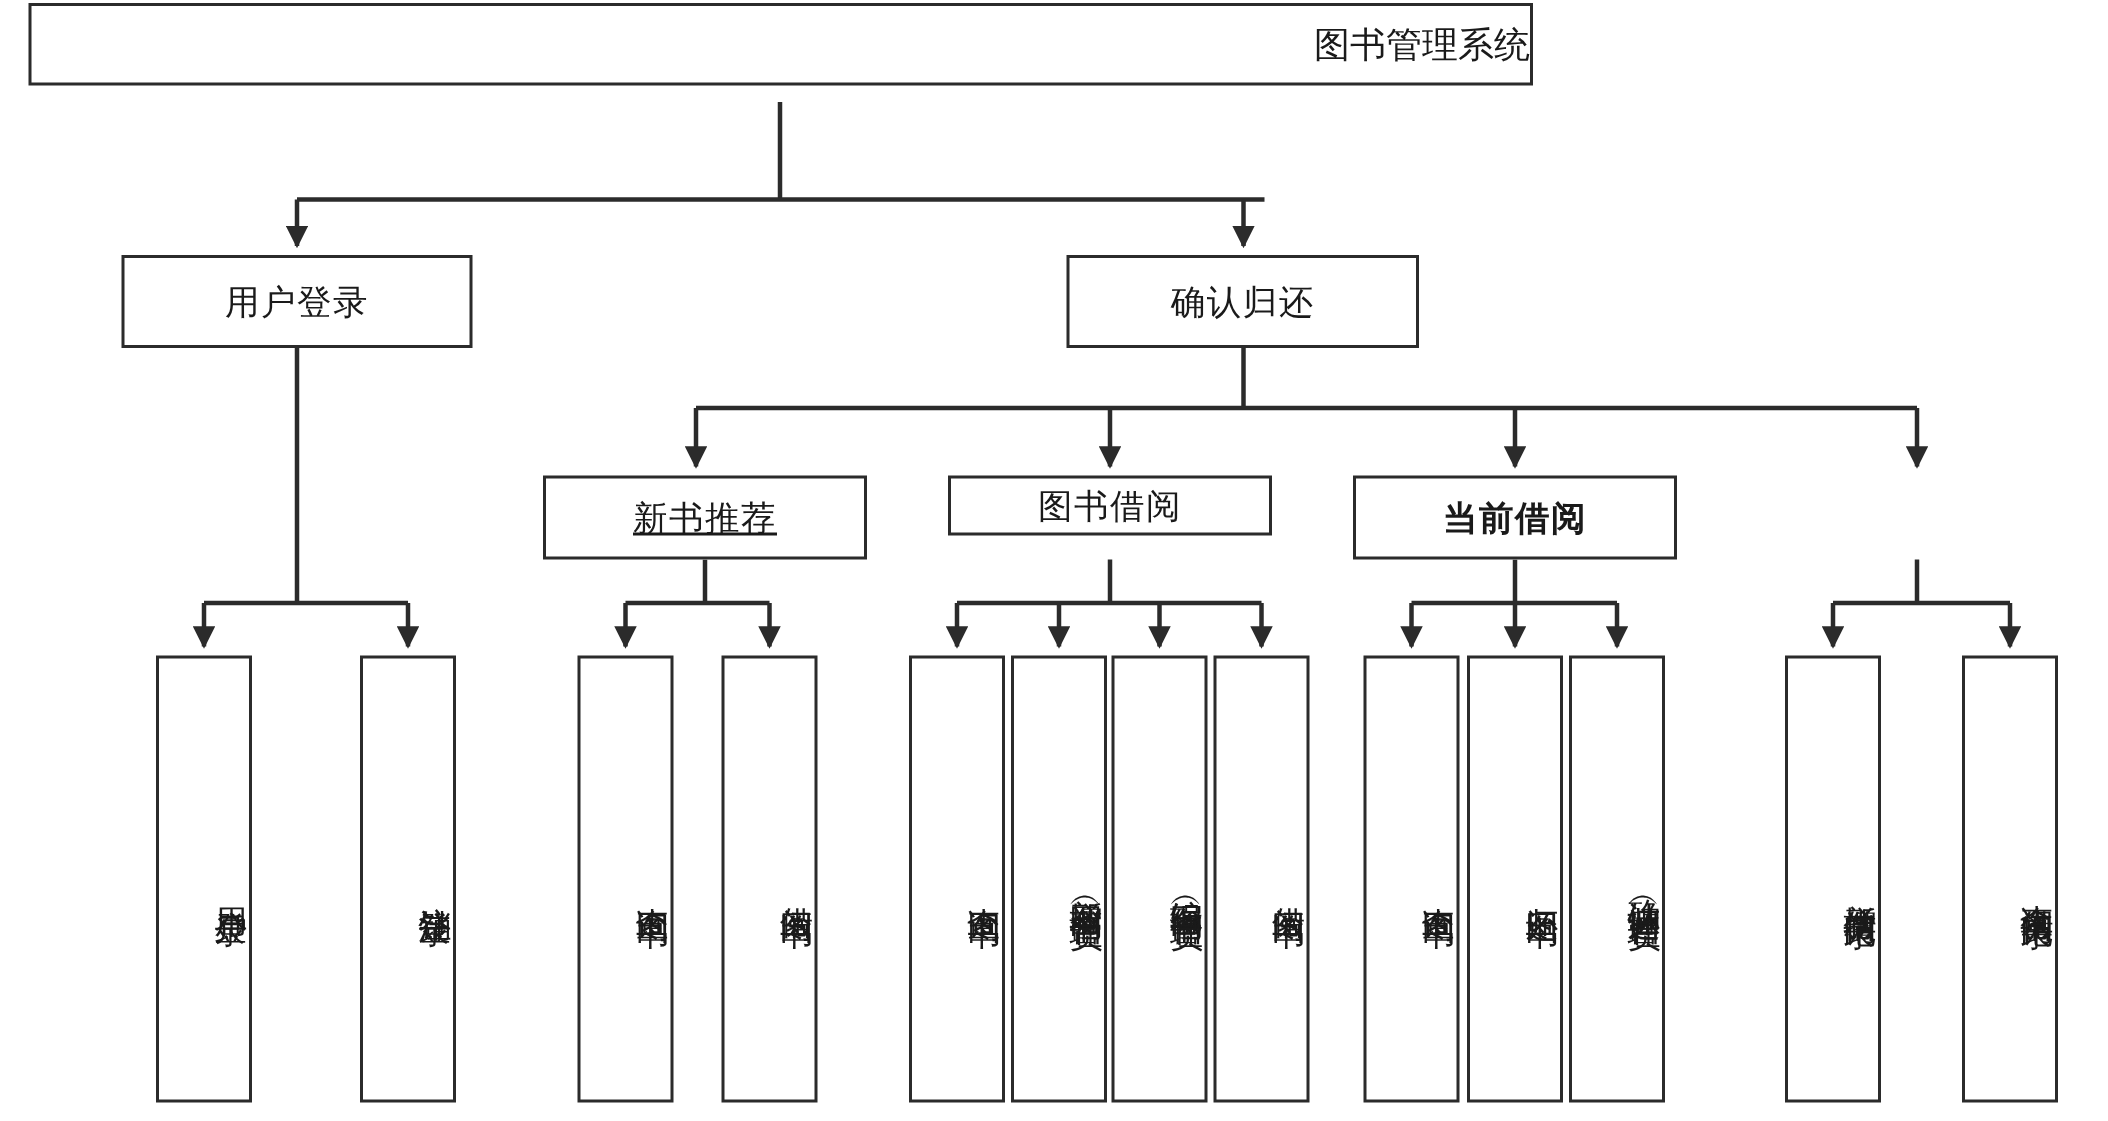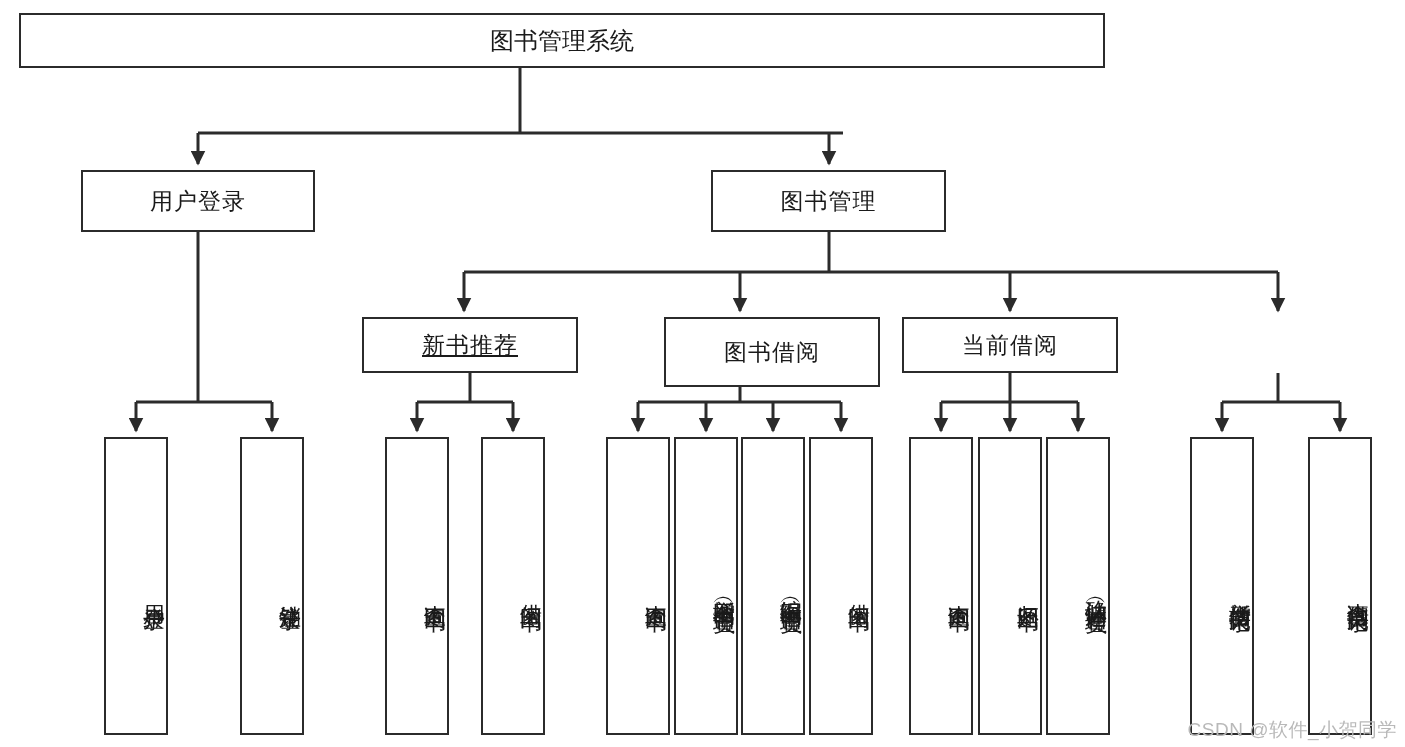--- a/index.html
+++ b/index.html
@@ -115,38 +115,38 @@
       <path d="M 1010 402 L 1010 431" marker-end="url(#arrow)"></path>
       <path d="M 1078 402 L 1078 431" marker-end="url(#arrow)"></path>
 
       <path d="M 1278 373 L 1278 402"></path>
       <path d="M 1222 402 L 1340 402"></path>
       <path d="M 1222 402 L 1222 431" marker-end="url(#arrow)"></path>
       <path d="M 1340 402 L 1340 431" marker-end="url(#arrow)"></path>
     </g>
   </svg>
 
-  <div class="node root" style="left:19px; top:13px; width:1086px; height:55px;">
+  <div class="node root" style="left:19px; top:2px; width:1003px; height:55px;justify-content:flex-end;">
     <span>图书管理系统</span>
   </div>
 
   <div class="node h" style="left:81px; top:170px; width:234px; height:62px;">
     <span>用户登录</span>
   </div>
   <div class="node h" style="left:711px; top:170px; width:235px; height:62px;">
-    <span>图书管理</span>
+    <span>确认归还</span>
   </div>
 
   <div class="node h" style="left:362px; top:317px; width:216px; height:56px;text-decoration:underline;">
     <span>新书推荐</span>
   </div>
-  <div class="node h" style="left:632px; top:317px; width:216px; height:70px;margin-left:32px;">
+  <div class="node h" style="left:632px; top:317px; width:216px; height:40px;">
     <span>图书借阅</span>
   </div>
-  <div class="node h" style="left:902px; top:317px; width:216px; height:56px;">
+  <div class="node h" style="left:902px; top:317px; width:216px; height:56px;font-weight:bold;">
     <span>当前借阅</span>
   </div>
 
   <div class="node leaf" style="left:104px; top:437px; width:64px; height:298px;">
     <span>用户登录</span>
   </div>
   <div class="node leaf" style="left:240px; top:437px; width:64px; height:298px;">
     <span>注销登录</span>
   </div>
 
@@ -180,15 +180,14 @@
     <span>确认归还（管理员）</span>
   </div>
 
   <div class="node leaf" style="left:1190px; top:437px; width:64px; height:298px;">
     <span>新增借阅记录</span>
   </div>
   <div class="node leaf" style="left:1308px; top:437px; width:64px; height:298px;">
     <span>查询借阅记录</span>
   </div>
 
-  <div class="watermark">CSDN @软件_小贺同学</div>
 
 </div>
 
 </body></html>

